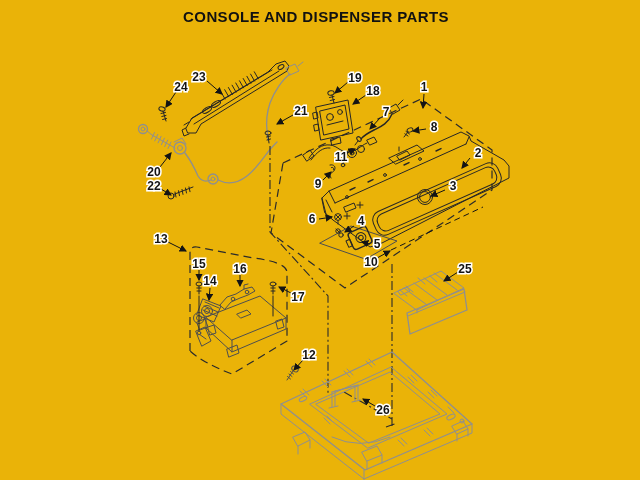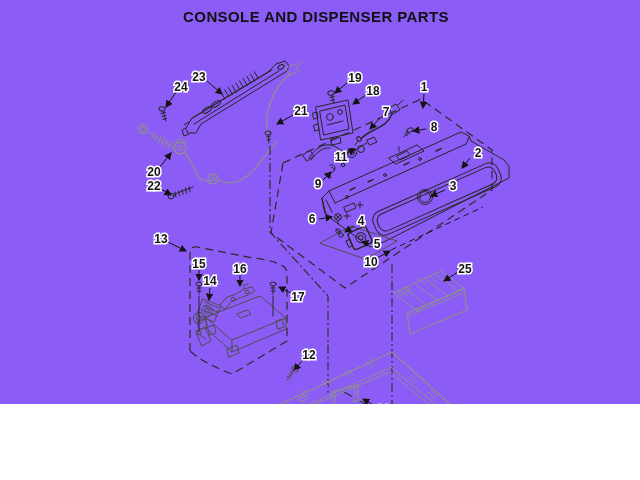--- a/index.html
+++ b/index.html
@@ -1,16 +1,16 @@
 <!DOCTYPE html>
 <html><head>
 <meta charset="utf-8">
 <style>
   html,body{margin:0;padding:0;background:#fff;}
-  #stage{position:relative;width:640px;height:404px;background:#8b5cf6;overflow:hidden;
+  #stage{position:relative;width:640px;height:480px;background:#eab308;overflow:hidden;
          font-family:"Liberation Sans", sans-serif;}
   svg{position:absolute;left:0;top:0;}
   .title{font:bold 15px "Liberation Sans",sans-serif;letter-spacing:.4px;fill:#111;text-anchor:middle;}
   .dark{stroke:#262626;fill:none;stroke-width:1;stroke-linecap:round;stroke-linejoin:round;}
   .dark2{stroke:#262626;fill:none;stroke-width:1.4;stroke-linecap:round;stroke-linejoin:round;}
   .mid{stroke:#4e4e4e;fill:none;stroke-width:1;stroke-linecap:round;stroke-linejoin:round;}
   .gray{stroke:#8f8f8f;fill:none;stroke-width:1;stroke-linecap:round;stroke-linejoin:round;}
   .grayth{stroke:#8f8f8f;fill:none;stroke-width:1.3;stroke-linecap:round;stroke-linejoin:round;}
   .boundary{stroke:#2b2b2b;fill:none;stroke-width:1.2;stroke-dasharray:8 5;stroke-linejoin:round;}
   .centerline{stroke:#2b2b2b;fill:none;stroke-width:1.1;stroke-dasharray:9 3 2 3;}

